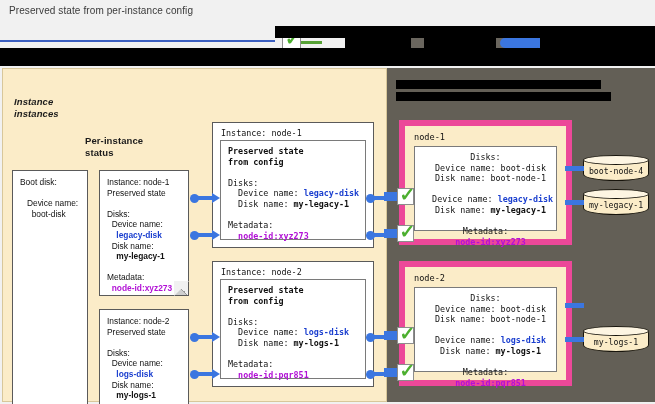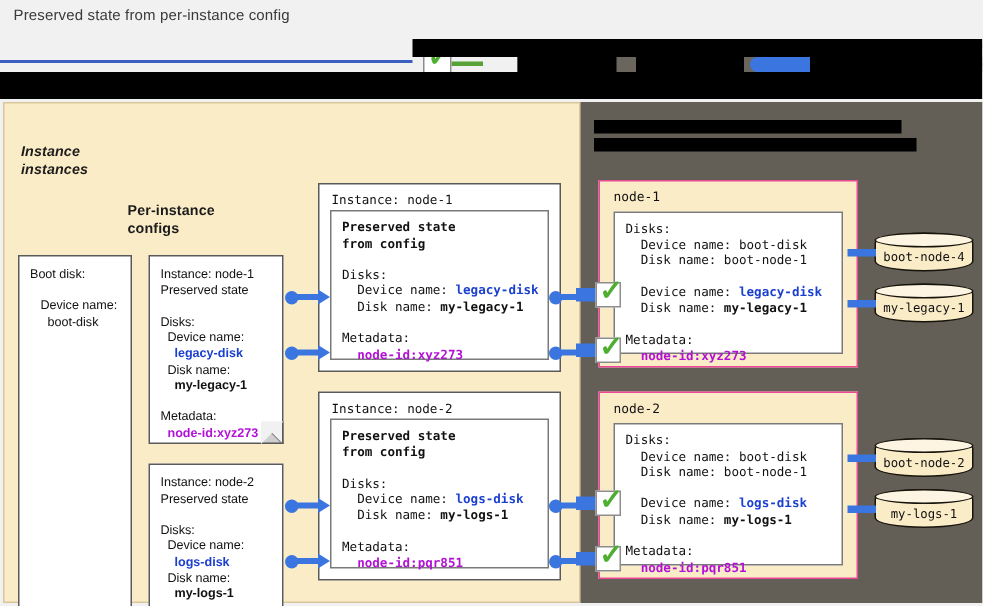--- a/index.html
+++ b/index.html
@@ -114,33 +114,33 @@
     font-size:8.4px;line-height:10.6px;color:#111;
   }
   .inner-box .body{padding:5px 7px;white-space:pre;}
 
   .b{font-weight:bold;}
   .blue{color:#1b3fcf;font-weight:bold;}
   .magenta{color:#b212d6;font-weight:bold;}
 
   
   .node-card{
-    position:absolute;background:#fbecc8;border:1px solid #ec4899;
+    position:absolute;background:#fbecc8;border:6px solid #ec4899;
     box-sizing:border-box;
   }
   .node-card .node-label{
     position:absolute;left:9px;top:6px;
     font-family:"DejaVu Sans Mono", monospace;
     font-size:8.6px;color:#111;
   }
   .node-inner{
     position:absolute;left:9px;top:20px;right:9px;bottom:8px;
     background:#fff;border:1px solid #7a7a7a;box-sizing:border-box;
     font-family:"DejaVu Sans Mono", monospace;
-    font-size:8.4px;line-height:10.6px;color:#111;
+    font-size:8.4px;line-height:10.6px;color:#111;text-align:center;
   }
   .node-inner .body{padding:5px 7px;white-space:pre;}
 
   
   .cyl{
     position:absolute;width:66px;height:26px;
     background:#fbecc8;border:1.4px solid #17140c;
     border-radius:50% / 26%;
     box-sizing:border-box;
     font-family:"DejaVu Sans Mono", monospace;
@@ -206,21 +206,21 @@
   <div class="panel-right"></div>
   <div class="right-head-redact rh1"></div>
   <div class="right-head-redact rh2"></div>
 
   <div class="col-head" id="head-template">
     <div>Instance</div>
     <div>instances</div>
   </div>
   <div class="col-head" id="head-configs">
     <div>Per-instance</div>
-    <div>configs</div>
+    <div>status</div>
   </div>
 
   <div class="note" style="left:12px;top:122px;width:76px;height:265px;">
     <div class="body">Boot disk:
 
    Device name:
      boot-disk</div>
     <div class="fold"></div>
   </div>
 
@@ -313,23 +313,20 @@
 <span class="magenta">  node-id:pqr851</span></div>
     </div>
   </div>
 
   <div class="cyl" style="left:583px;top:155px;">
     <span>boot-node-4</span>
   </div>
   <div class="cyl" style="left:583px;top:189px;">
     <span>my-legacy-1</span>
   </div>
-  <div class="cyl" style="left:583px;top:292px;">
-    <span>boot-node-2</span>
-  </div>
   <div class="cyl" style="left:583px;top:326px;">
     <span>my-logs-1</span>
   </div>
 
   <div class="dot" style="left:190px;top:194px;"></div>
   <div class="conn" style="left:196px;top:196px;width:18px;"></div>
   <div class="ahead" style="left:212px;top:193px;"></div>
 
   <div class="dot" style="left:190px;top:231px;"></div>
   <div class="conn" style="left:196px;top:233px;width:18px;"></div>

